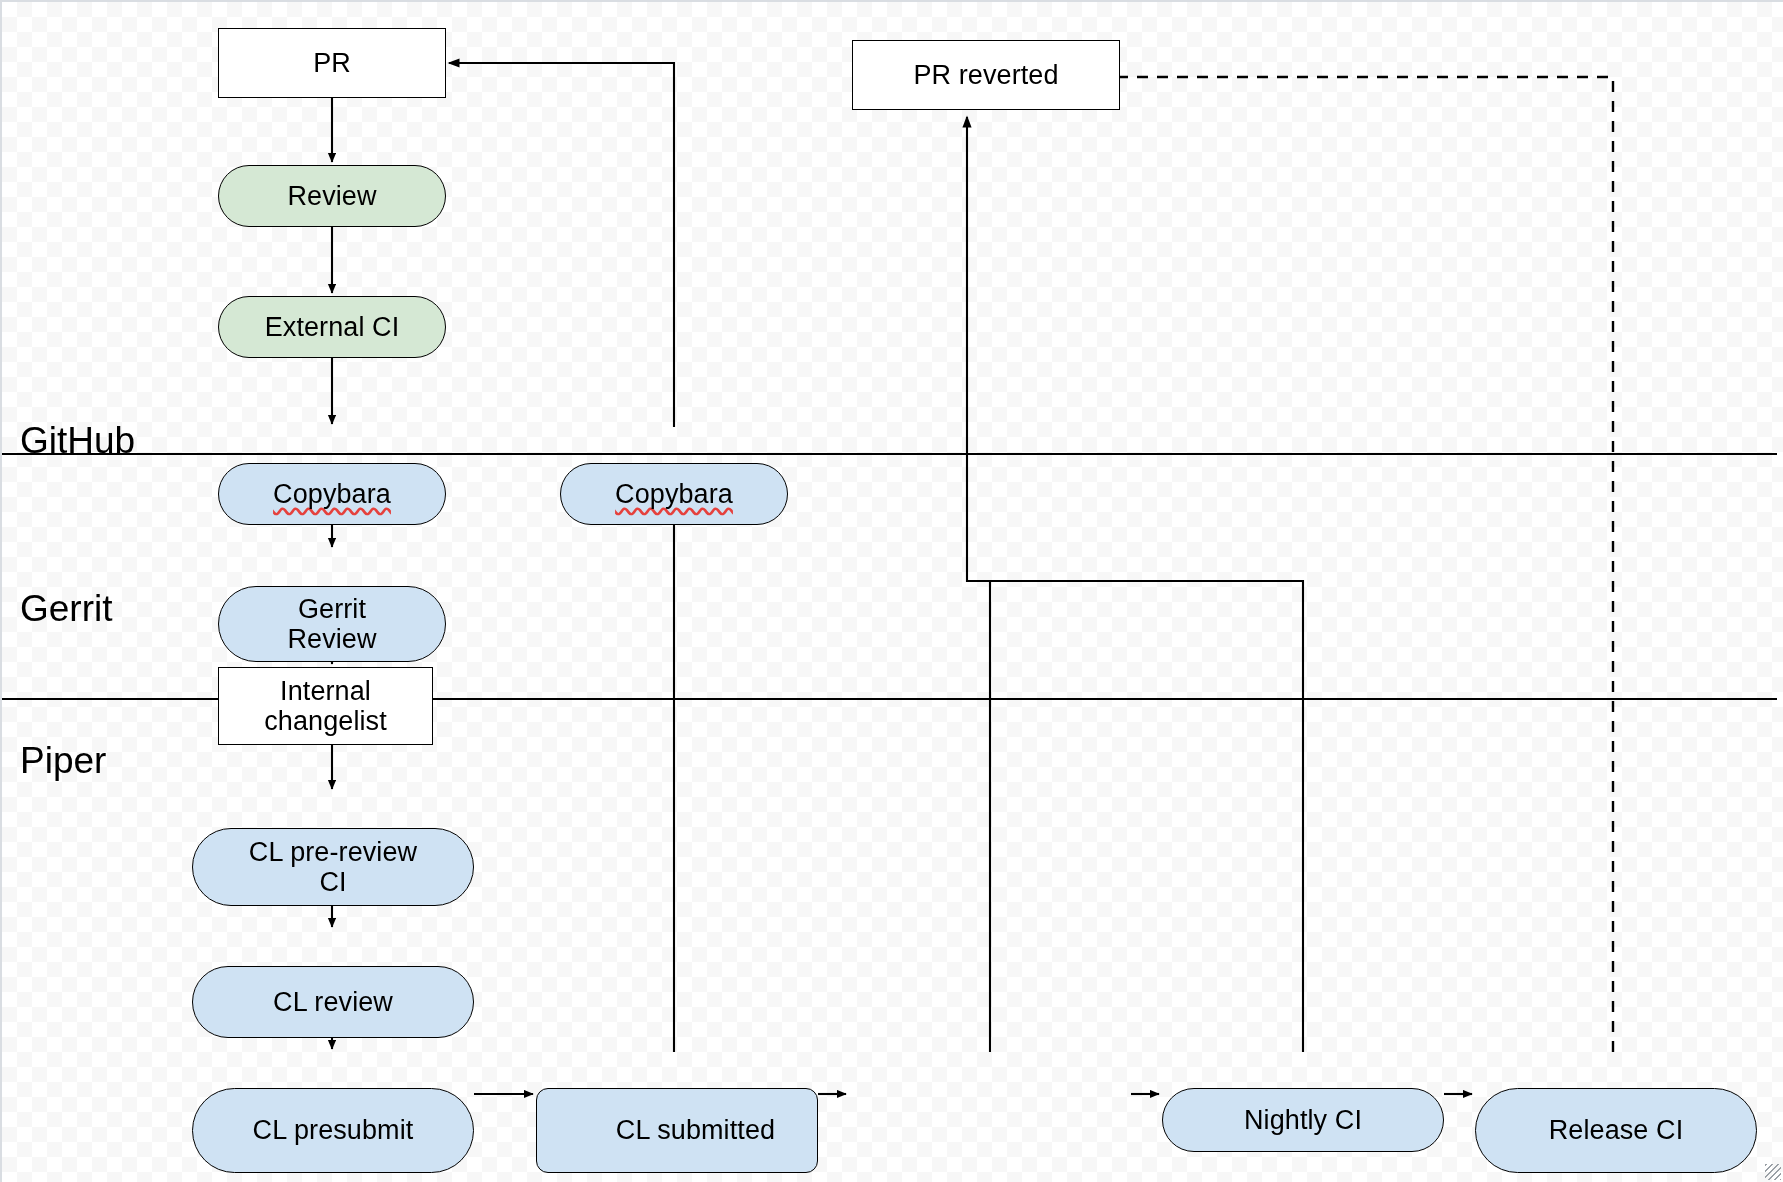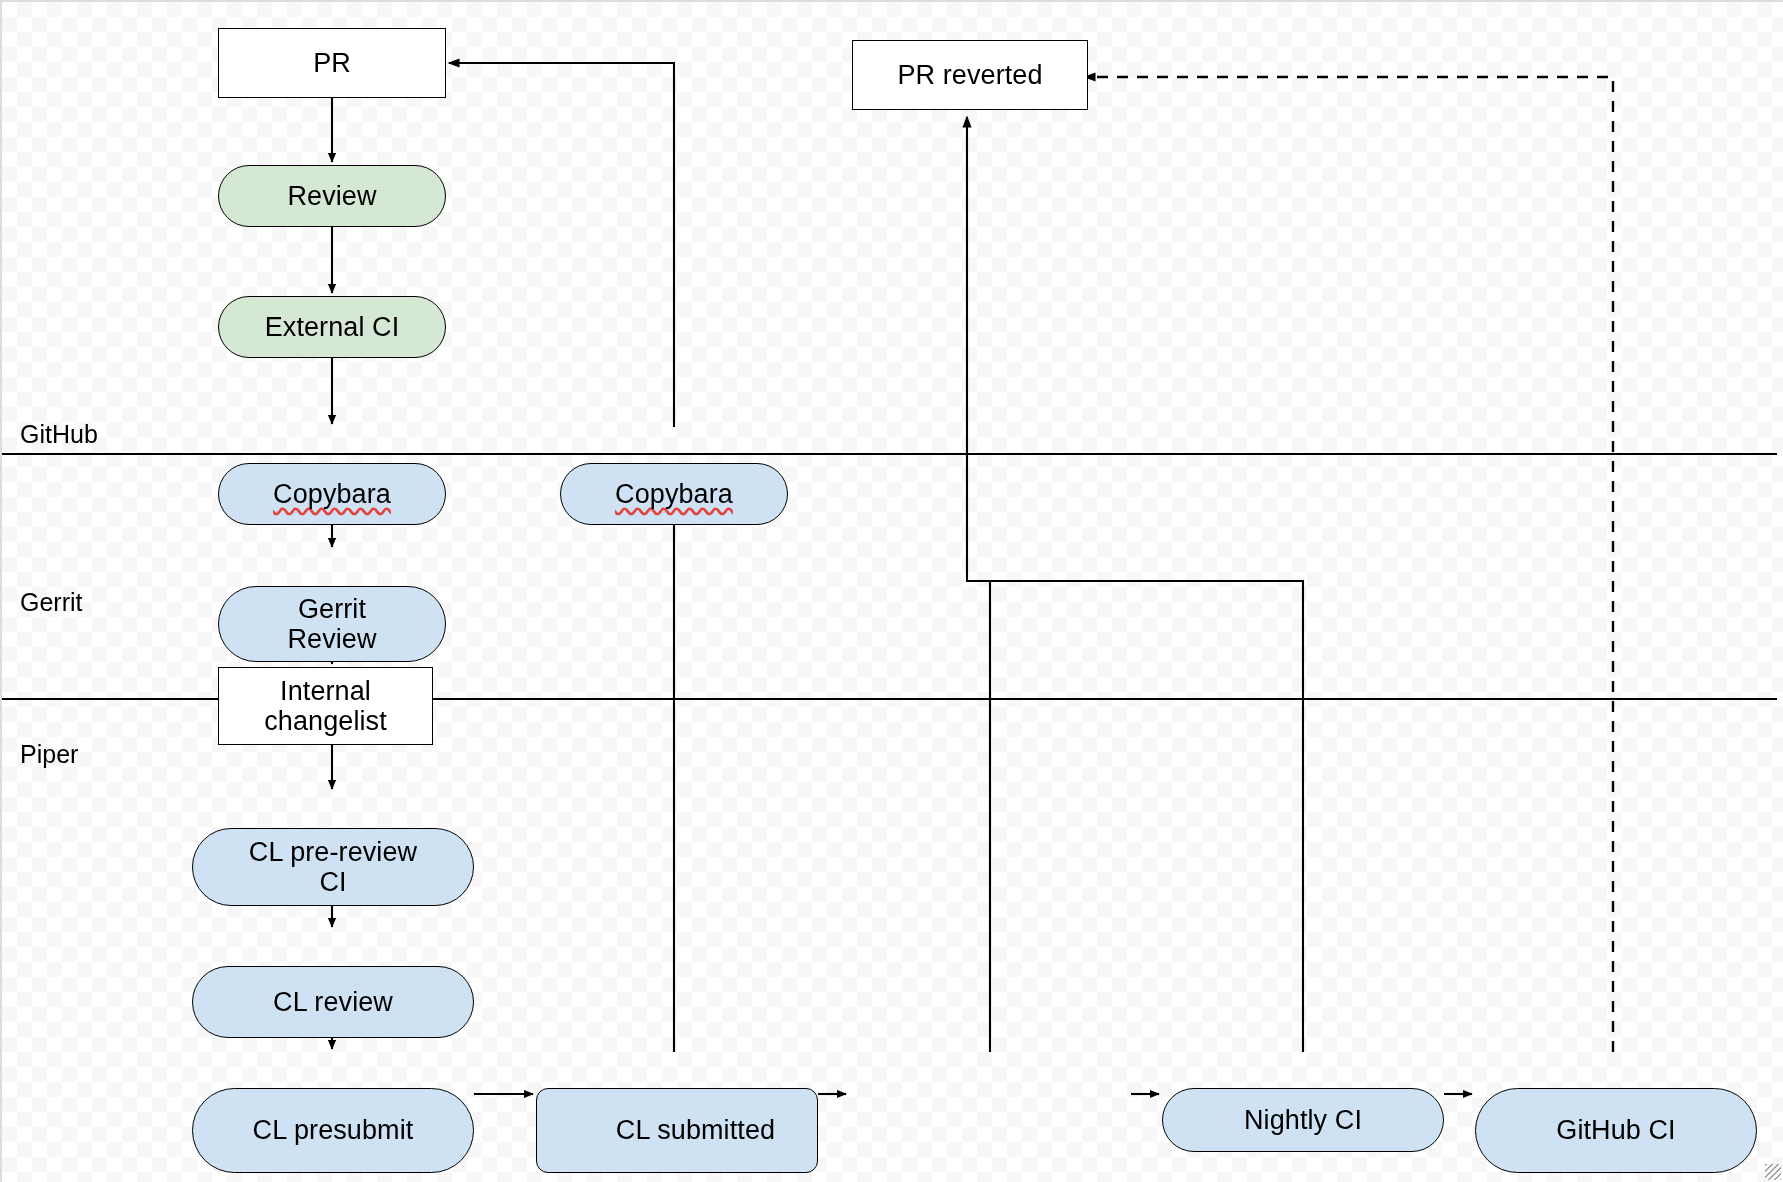--- a/index.html
+++ b/index.html
@@ -60,21 +60,21 @@
 
   .node-label { display: block; padding: 0 6px; }
   .node-label.spell {
     text-decoration: underline wavy #e5413d;
     text-decoration-skip-ink: none;
     text-underline-offset: 4px;
   }
 
   .lane-label {
     position: absolute;
-    font-size: 25px;
+    font-size: 37px;
     color: #000000;
     white-space: nowrap;
     z-index: 2;
   }
 
   .resize-handle {
     position: absolute;
     right: 2px;
     bottom: 2px;
     width: 16px;
@@ -187,21 +187,21 @@
   <div class="node soft blue" style="left:534px; top:1050px; width:282px; height:85px;padding-left:37px;">
     <span class="node-label">CL submitted</span>
   </div>
 
 
   <div class="node term blue" style="left:1160px; top:1050px; width:282px; height:64px;">
     <span class="node-label">Nightly CI</span>
   </div>
 
   <div class="node term blue" style="left:1473px; top:1050px; width:282px; height:85px;">
-    <span class="node-label">GitHub CI</span>
-  </div>
-
-  <div class="node rect" style="left:850px; top:38px; width:236px; height:70px;">
+    <span class="node-label">Release CI</span>
+  </div>
+
+  <div class="node rect" style="left:850px; top:38px; width:268px; height:70px;">
     <span class="node-label">PR reverted</span>
   </div>
 
   <div class="resize-handle"></div>
 </div>
 
 </body></html>

